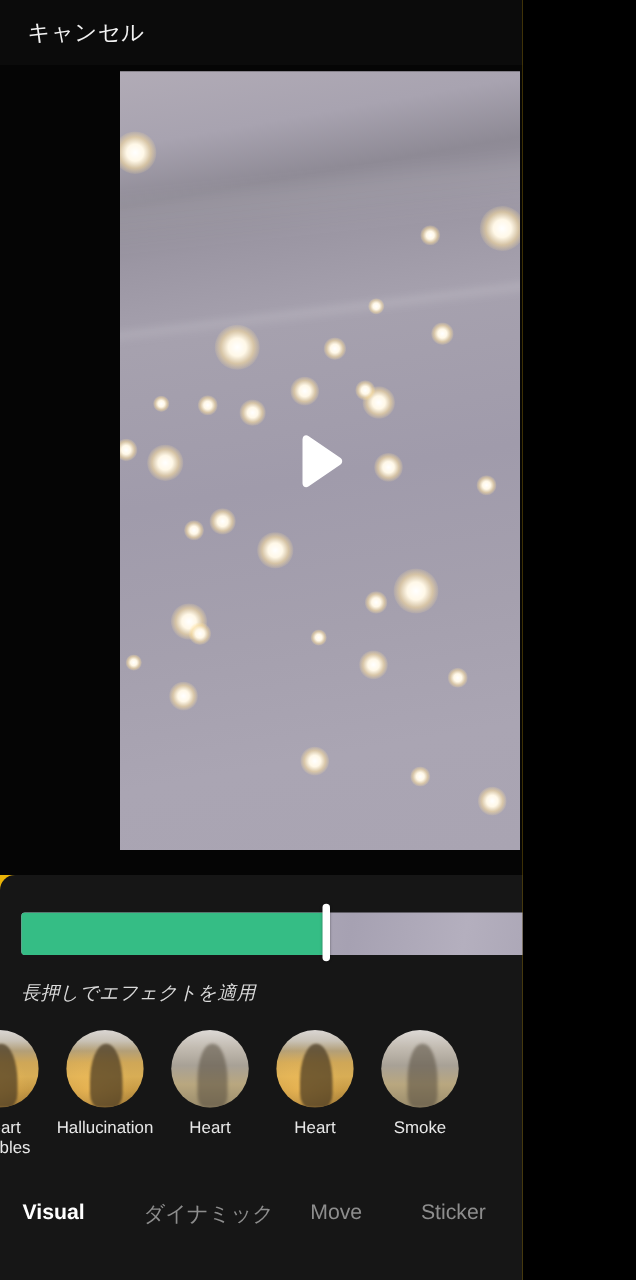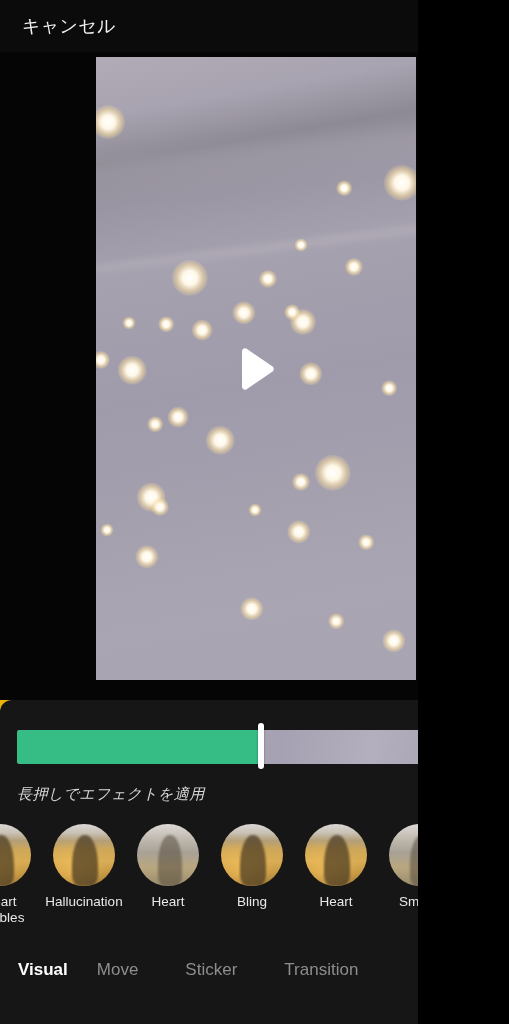--- a/index.html
+++ b/index.html
@@ -371,33 +371,30 @@
         <div class="effect">
           <div class="thumb thumb-golden"></div>
           <div class="effect-label">Hallucination</div>
         </div>
         <div class="effect">
           <div class="thumb thumb-misty"></div>
           <div class="effect-label">Heart</div>
         </div>
         <div class="effect">
           <div class="thumb thumb-golden"></div>
-          <div class="effect-label">Bling</div>
-        </div>
-        <div class="effect">
-          <div class="thumb thumb-golden"></div>
           <div class="effect-label">Heart</div>
         </div>
         <div class="effect">
           <div class="thumb thumb-misty"></div>
           <div class="effect-label">Smoke</div>
         </div>
       </div>
 
     <div class="tabs" id="tabs-row">
         <div class="tab tab-0 active">Visual</div>
+        <div class="tab tab-1">ダイナミック</div>
         <div class="tab tab-2">Move</div>
         <div class="tab tab-3">Sticker</div>
         <div class="tab tab-4">Transition</div>
       </div>
 
   </div>
 </div>
 
 </body></html>

